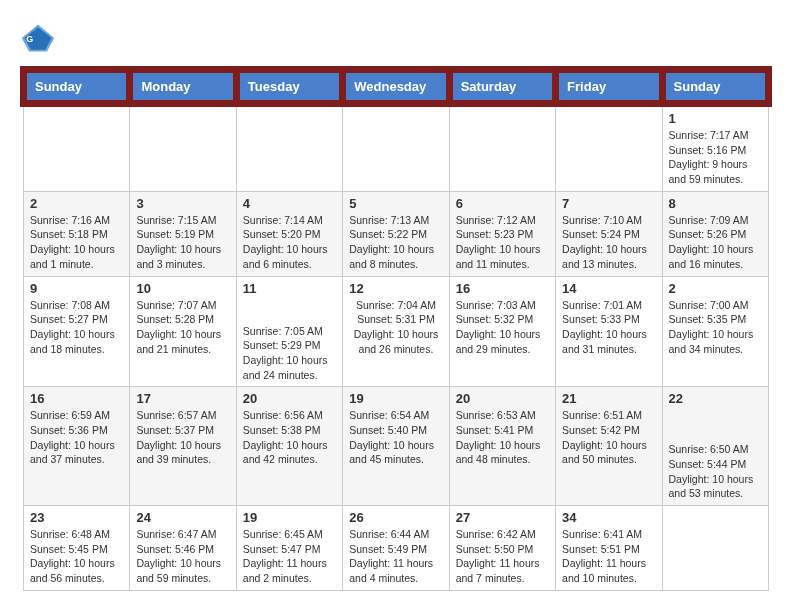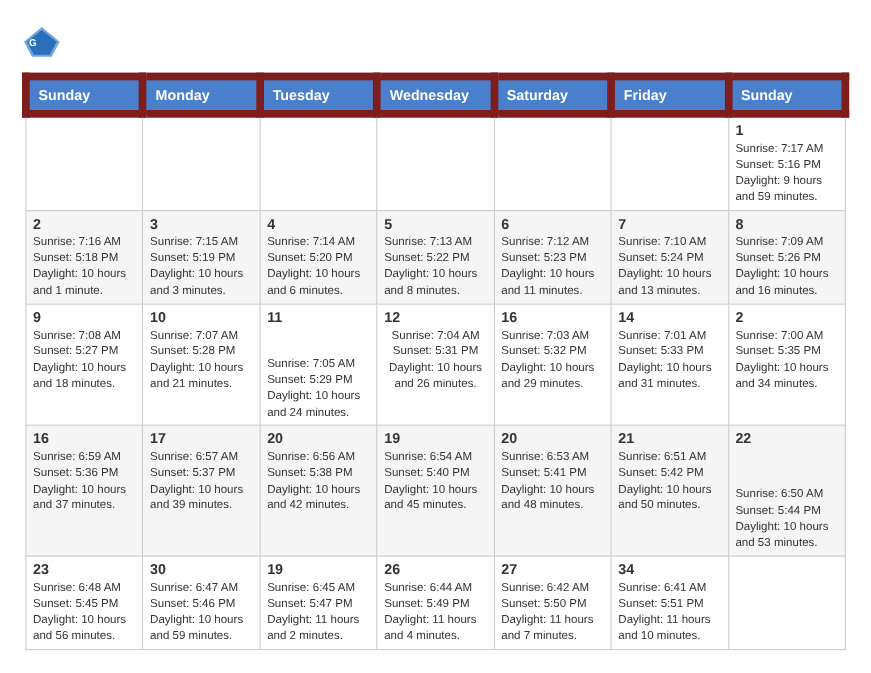--- a/index.html
+++ b/index.html
@@ -265,21 +265,21 @@
         </td>
       </tr>
       <tr>
         <td>
           <span class="day-number">23</span>
           <div class="day-info" style="white-space: pre-line;">Sunrise: 6:48 AM
 Sunset: 5:45 PM
 Daylight: 10 hours and 56 minutes.</div>
         </td>
         <td>
-          <span class="day-number">30</span>
+          <span class="day-number">24</span>
           <div class="day-info" style="white-space: pre-line;">Sunrise: 6:47 AM
 Sunset: 5:46 PM
 Daylight: 10 hours and 59 minutes.</div>
         </td>
         <td>
           <span class="day-number">19</span>
           <div class="day-info" style="white-space: pre-line;">Sunrise: 6:45 AM
 Sunset: 5:47 PM
 Daylight: 11 hours and 2 minutes.</div>
         </td>

